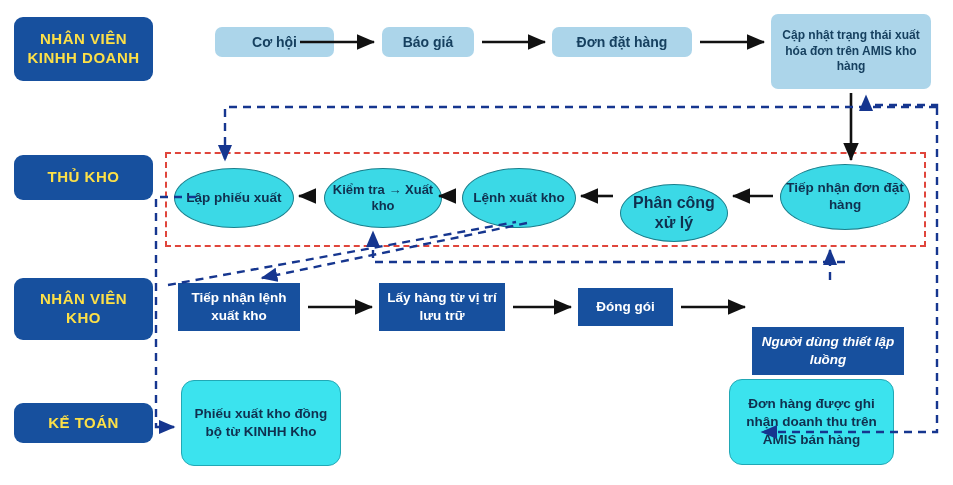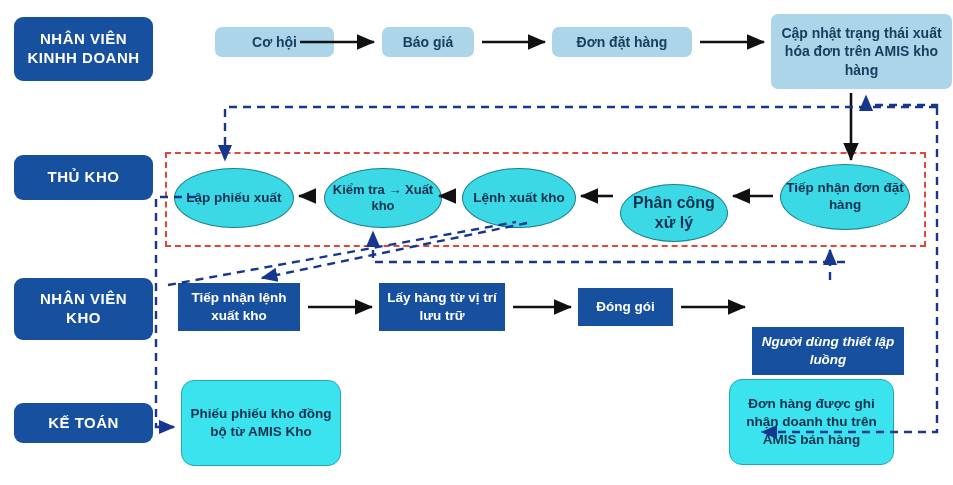--- a/index.html
+++ b/index.html
@@ -1,21 +1,21 @@
 <!DOCTYPE html>
 <html><head>
 <meta charset="utf-8">
 <style>
   html,body{margin:0;padding:0;background:#ffffff;}
   body{width:953px;height:485px;font-family:"Liberation Sans",sans-serif;overflow:hidden;}
   #stage{position:relative;width:953px;height:485px;background:#ffffff;}
 
   
   .lane{
-    position:absolute;background:#17509E;color:#ffffff;border-radius:9px;
+    position:absolute;background:#17509E;color:#fde047;border-radius:9px;
     display:flex;align-items:center;justify-content:center;text-align:center;
     font-weight:700;letter-spacing:.5px;line-height:1.25;
   }
 
   
   .lbox{
     position:absolute;background:#ACD5EA;color:#16405F;border-radius:7px;
     display:flex;align-items:center;justify-content:center;text-align:center;
     font-weight:700;line-height:1.3;
   }
@@ -77,21 +77,21 @@
   </div>
 
   <div class="lbox" style="left:382px;top:27px;width:92px;height:30px;font-size:14px;">
     <span>Báo giá</span>
   </div>
 
   <div class="lbox" style="left:552px;top:27px;width:140px;height:30px;font-size:14px;">
     <span>Đơn đặt hàng</span>
   </div>
 
-  <div class="lbox" style="left:771px;top:14px;width:181px;height:75px;font-size:14px;padding:1px 6px;box-sizing:border-box;">
+  <div class="lbox" style="left:771px;top:14px;width:160px;height:75px;font-size:12px;padding:1px 6px;box-sizing:border-box;">
     <span>Cập nhật trạng thái xuất hóa đơn trên AMIS kho hàng</span>
   </div>
 
   <div class="ell" style="left:174px;top:168px;width:118px;height:58px;font-size:13.5px;">
     <span>Lập phiếu xuất</span>
   </div>
 
   <div class="ell" style="left:324px;top:168px;width:116px;height:58px;font-size:13px;justify-content:center;">
     <span>Kiểm tra → Xuất kho</span>
   </div>
@@ -118,21 +118,21 @@
 
   <div class="nbox" style="left:578px;top:288px;width:95px;height:38px;font-size:13.5px;">
     <span>Đóng gói</span>
   </div>
 
   <div class="nbox italic" style="left:752px;top:283px;width:152px;height:48px;font-size:13.5px;margin-top:44px;">
     <span>Người dùng thiết lập luồng</span>
   </div>
 
   <div class="cbox" style="left:181px;top:380px;width:160px;height:86px;font-size:13.5px;padding:0 8px;box-sizing:border-box;">
-    <span>Phiếu phiếu kho đồng bộ từ AMIS Kho</span>
+    <span>Phiếu xuất kho đồng bộ từ KINHH Kho</span>
   </div>
 
   <div class="cbox" style="left:729px;top:379px;width:165px;height:86px;font-size:13.5px;padding:0 2px;box-sizing:border-box;align-items:center;">
     <span>Đơn hàng được ghi nhận doanh thu trên AMIS bán hàng</span>
   </div>
 
   <svg class="overlay" viewBox="0 0 953 485">
     <defs>
       <marker id="ablk" markerWidth="8" markerHeight="8" refX="6.6" refY="3" orient="auto">
         <path d="M0,0 L7,3 L0,6 z" fill="#111111"></path>

